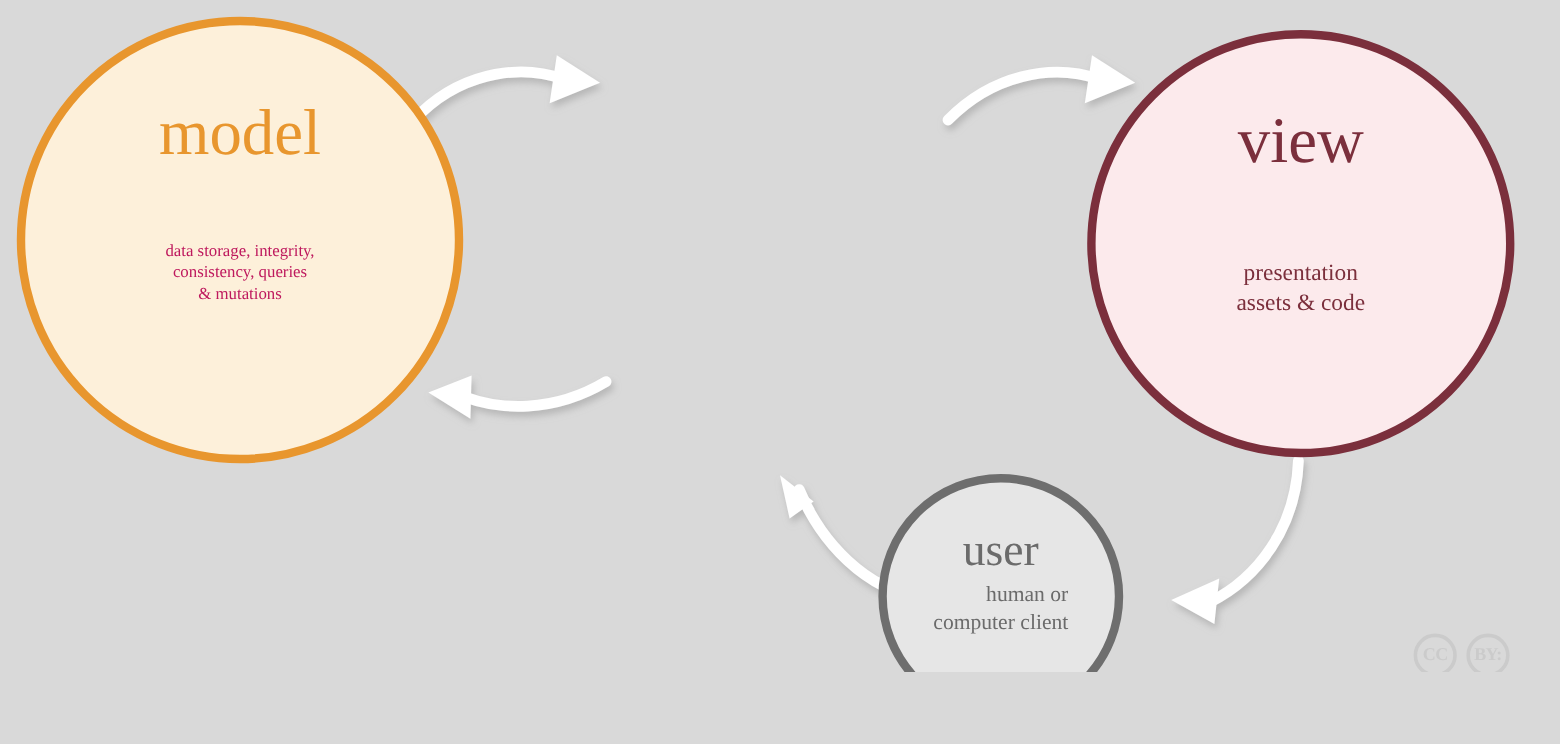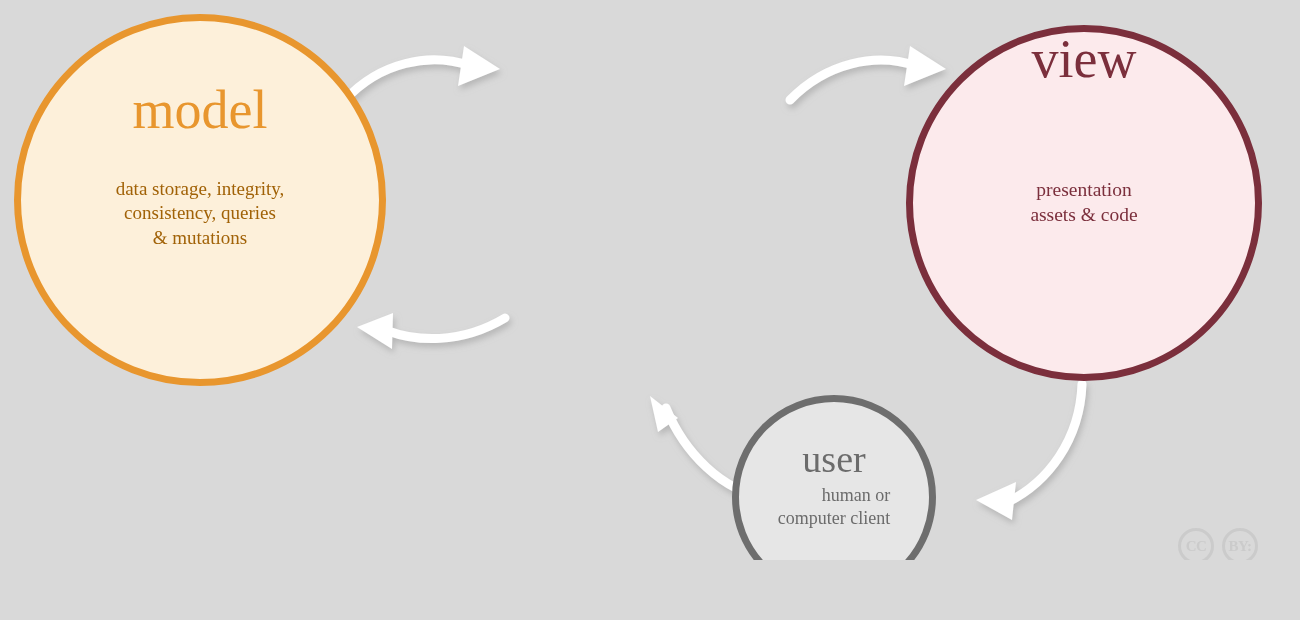--- a/index.html
+++ b/index.html
@@ -34,39 +34,39 @@
     white-space: pre-line;
   }
 
   
   #node-model {
     left: 14px; top: 14px; width: 372px; height: 372px;
     background: #fdf0da;
     border: 7px solid #e8962e;
   }
   #node-model .node-title { font-size: 54px; color: #e8962e; margin-top: 62px; }
-  #node-model .node-desc  { font-size: 19px; color: #a16207; margin-top: 40px; }
+  #node-model .node-desc  { font-size: 14px; color: #be185d; margin-top: 64px; }
 
   
   #node-controller {
     left: 463px; top: 12px; width: 367px; height: 367px;
     background: #e4f3f1;
     border: 7px solid #4b7c7e;
   }
   #node-controller .node-title { font-size: 54px; color: #456f74; margin-top: 62px; }
   #node-controller .node-desc  { font-size: 19.5px; color: #4b7478; margin-top: 52px; }
 
   
   #node-view {
     left: 906px; top: 25px; width: 356px; height: 356px;
     background: #fceaec;
     border: 7px solid #7b2f3c;
   }
-  #node-view .node-title { font-size: 54px; color: #7b2f3c; }
-  #node-view .node-desc  { font-size: 19.5px; color: #7b2f3c; margin-top: 92px; }
+  #node-view .node-title { font-size: 54px; color: #7b2f3c; margin-top: 58px; }
+  #node-view .node-desc  { font-size: 19.5px; color: #7b2f3c; margin-top: 72px; }
 
   
   #node-user {
     left: 732px; top: 395px; width: 204px; height: 204px;
     background: #e6e6e6;
     border: 7px solid #6e6e6e;
   }
   #node-user .node-title { font-size: 38px; color: #6b6b6b; margin-top: 38px; }
   #node-user .node-desc  { font-size: 18px; color: #6b6b6b; margin-top: 6px; text-align: right; }
 

